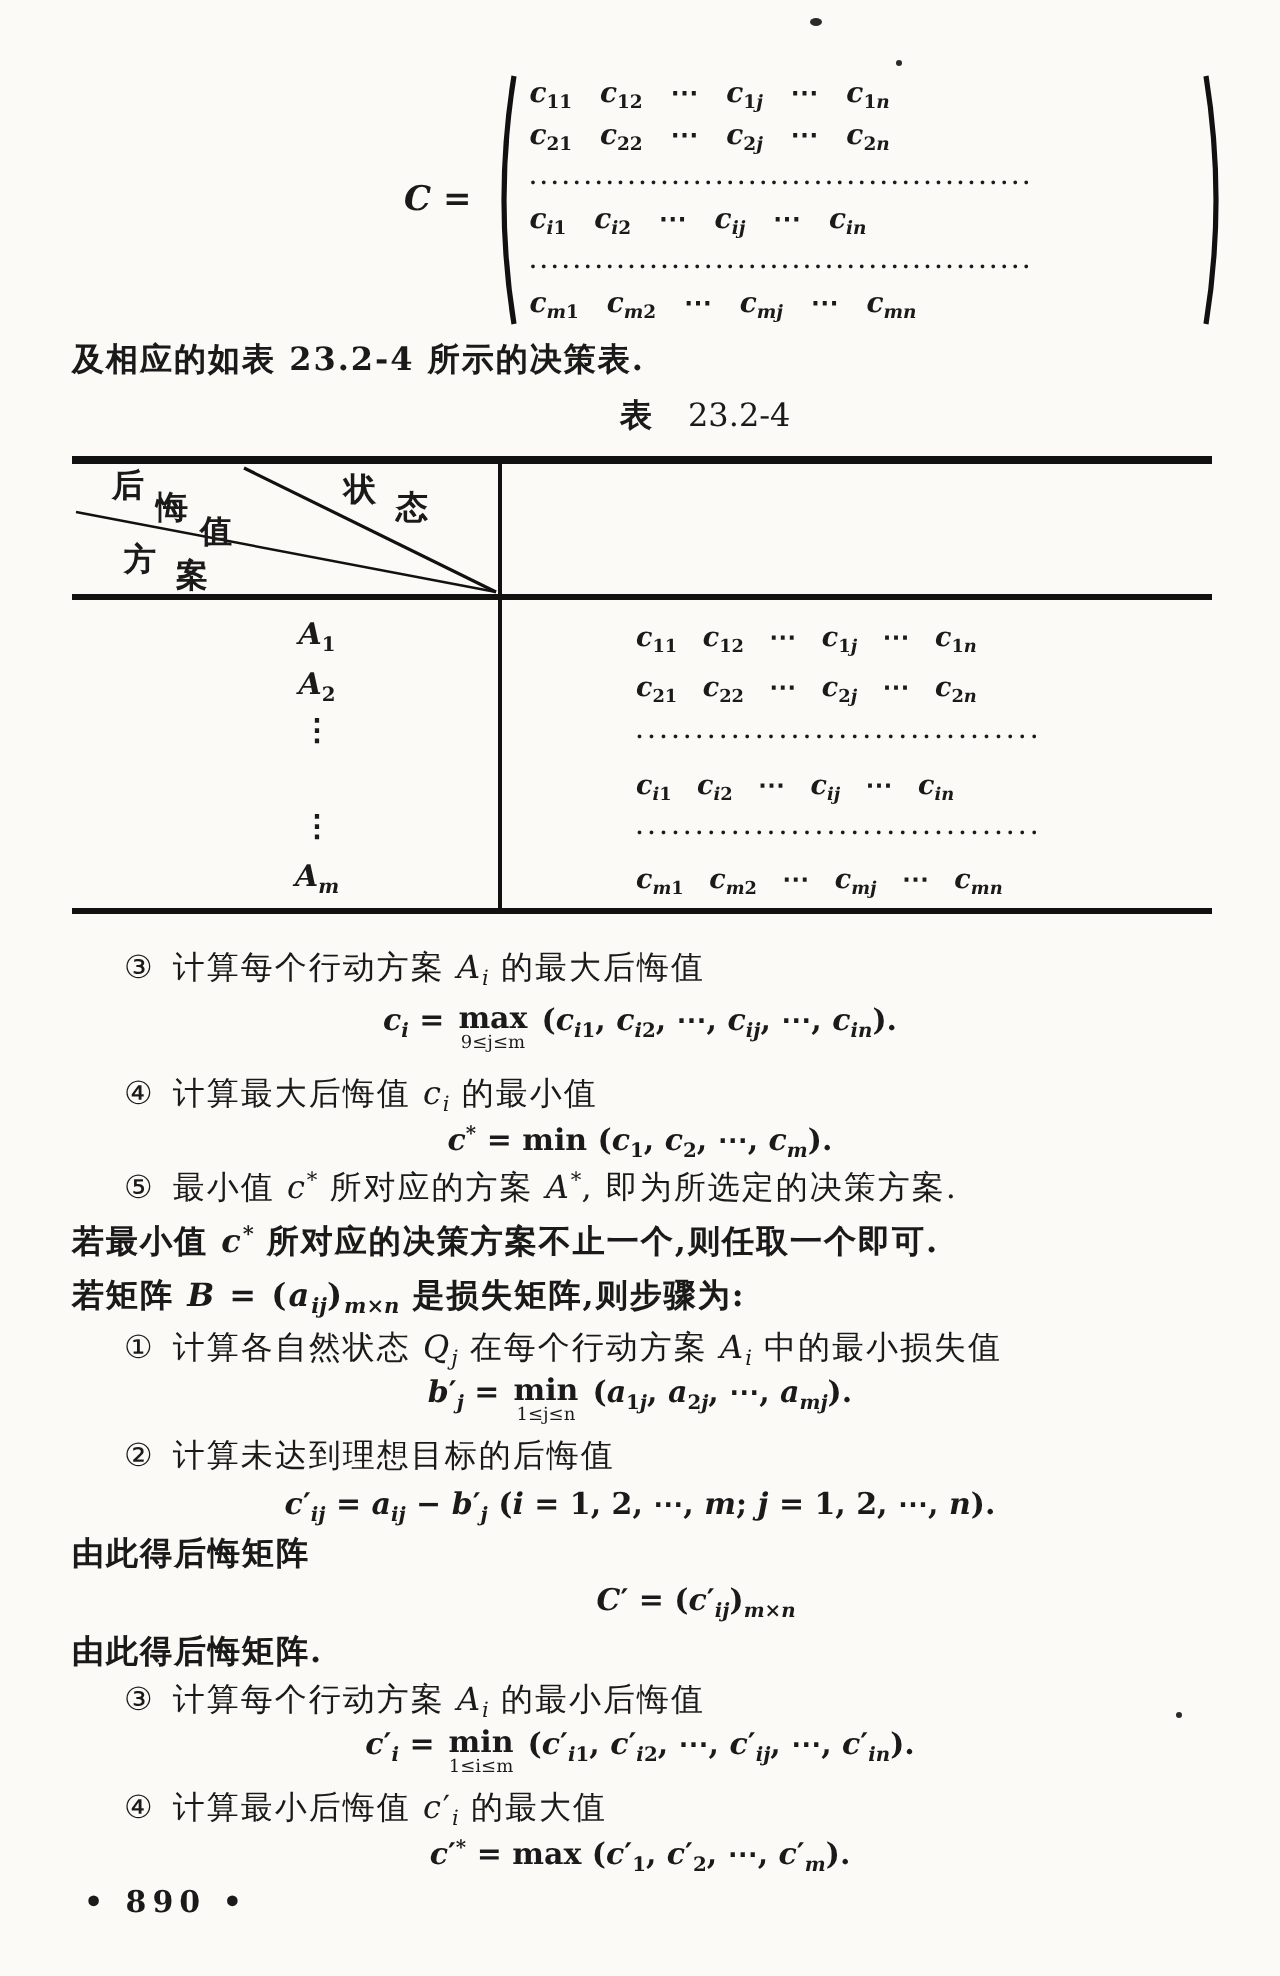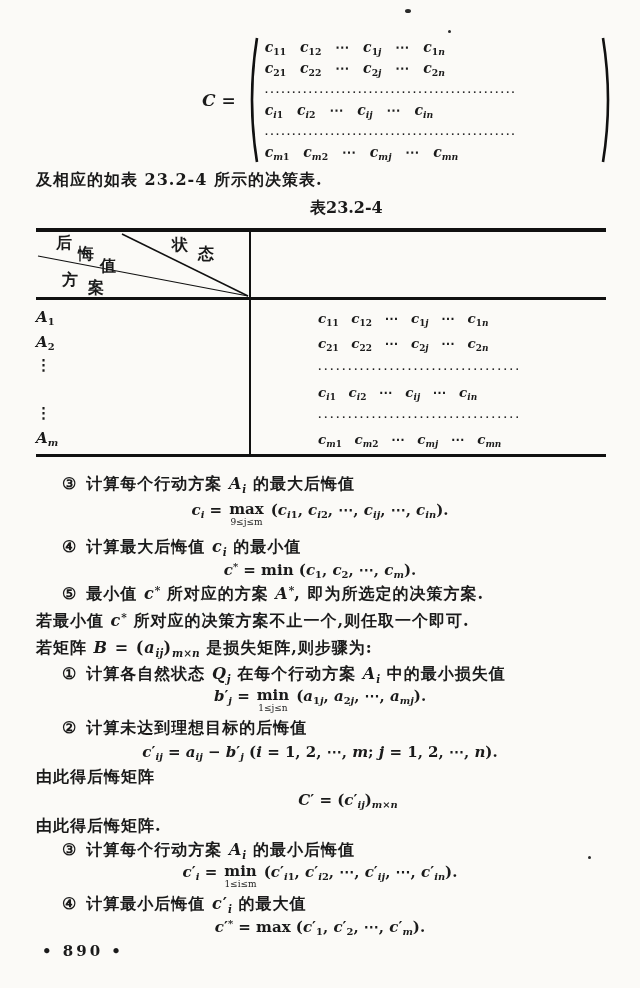--- a/index.html
+++ b/index.html
@@ -17,38 +17,38 @@
   .matrix{left:202px;top:36px;display:flex;align-items:center;gap:6px}
   .matrix .lhs{font-size:17px;font-weight:600;margin-right:4px}
   .paren{width:13px;height:128px}
   .mrows{width:330px;display:flex;flex-direction:column;justify-content:center}
   .mrow{height:21px;line-height:21px;font-size:14px;font-weight:600;word-spacing:9px;white-space:nowrap}
   .mdots{height:21px;line-height:21px;font-size:10px;letter-spacing:2px;white-space:nowrap;overflow:hidden;font-weight:700}
 
   
   .intro{left:36px;top:170px;font-size:16px;font-weight:600;letter-spacing:1px}
   .caption{left:310px;top:198px;font-size:16px;font-weight:700}
-  .caption .cap-num{font-weight:700}
+  .caption .cap-num{margin-left:18px;font-weight:400}
 
   
   .dtable{left:36px;top:228px;width:570px;height:222px;
     border-top:4px solid #111;border-bottom:3px solid #111}
   .vline{left:213px;top:0;width:2px;height:222px;background:#111}
   .hsep{left:0;top:65px;width:570px;height:3px;background:#111}
   .corner{left:0;top:0;width:213px;height:65px}
   .corner svg{position:absolute;left:0;top:0}
   .cch{position:absolute;font-size:16px;font-weight:700;line-height:1}
   .qrow{left:280px;top:22px;font-size:15px;font-weight:600;word-spacing:16px;white-space:nowrap}
-  .rlabel{left:0;top:0;width:213px;text-align:left;font-size:15px;font-weight:600}
+  .rlabel{left:16px;top:0;width:213px;text-align:center;font-size:15px;font-weight:600}
   .rcells{left:282px;font-size:13.5px;font-weight:600;word-spacing:8px;white-space:nowrap}
   .rdots{left:282px;width:200px;overflow:hidden;font-size:10px;letter-spacing:2.5px;white-space:nowrap;font-weight:700}
   .vdots{font-size:15px;font-weight:700}
 
   
-  .step{left:62px;font-size:16px;font-weight:700;letter-spacing:1px;white-space:nowrap}
+  .step{left:62px;font-size:16px;font-weight:400;letter-spacing:1px;white-space:nowrap}
   .para{left:36px;font-size:16px;font-weight:600;letter-spacing:1px;white-space:nowrap}
   .num{font-style:normal;margin-right:10px;letter-spacing:0}
   .f{left:0;right:0;text-align:center;font-size:15px;font-weight:600;white-space:nowrap}
   .lim{display:flex;justify-content:center;align-items:flex-start;gap:7px}
   .stack{display:inline-flex;flex-direction:column;align-items:center}
   .op{font-size:15px;line-height:1.15;font-style:normal;font-weight:700}
   .limsub{font-size:9px;line-height:1.1;font-weight:400;letter-spacing:0}
 
   .footer{left:42px;top:942px;font-size:15px;font-weight:600;letter-spacing:3px}
   .speck{background:#2a2a2a;border-radius:50%}

